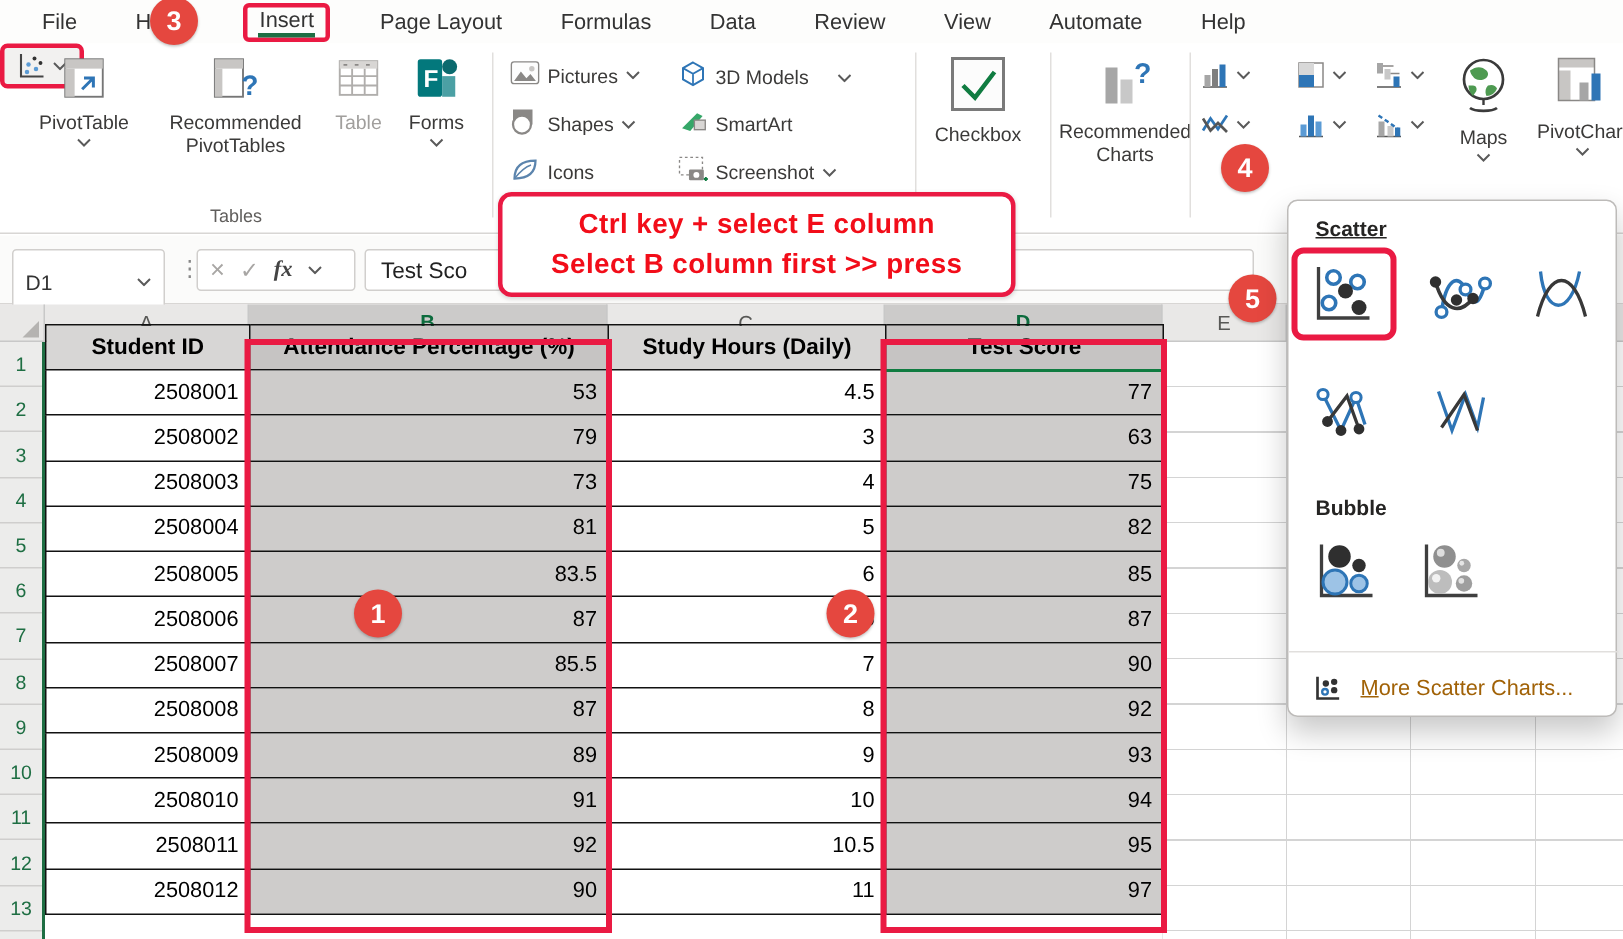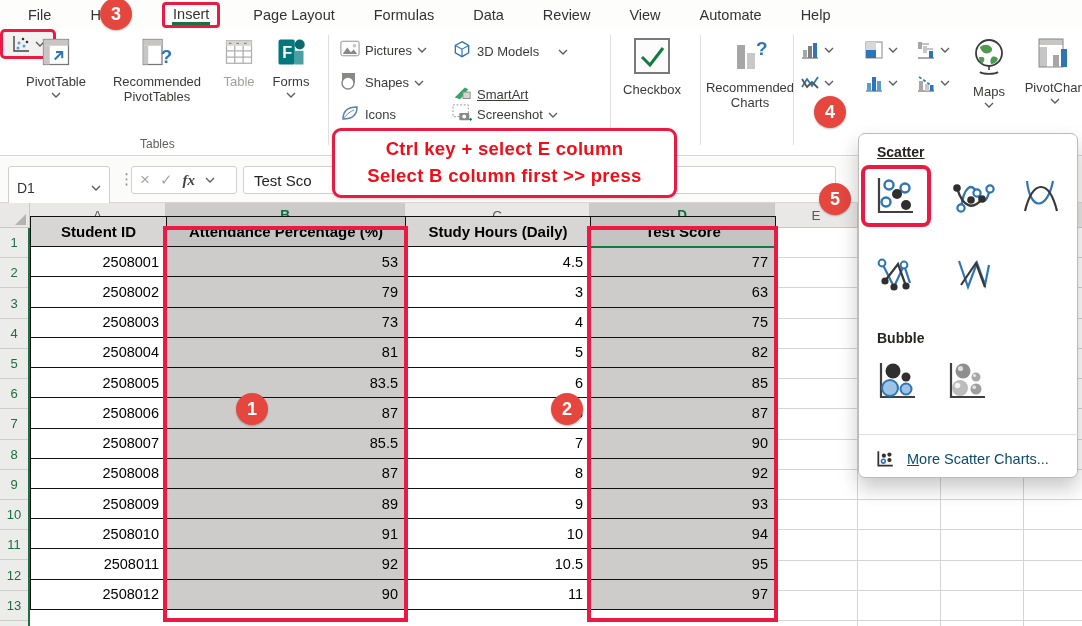--- a/index.html
+++ b/index.html
@@ -64,21 +64,21 @@
   .redbox { position:absolute; border:4px solid #ea1a43; pointer-events:none; }
   #notebox { position:absolute; left:332px; top:128px; width:345px; height:70px; background:#fff; border:3.5px solid #ea1a43; border-radius:9px; display:flex; flex-direction:column; align-items:center; justify-content:center; box-shadow:0 1px 3px rgba(0,0,0,.15); }
   #notebox .nl { color:#f20d19; font-weight:bold; font-size:18.5px; line-height:1.45; letter-spacing:.3px; }
   .badge { position:absolute; width:32px; height:32px; border-radius:50%; background:#e5473f; color:#fff; font-weight:bold; font-size:18px; display:flex; align-items:center; justify-content:center; box-shadow:0 1px 2px rgba(0,0,0,.25); }
 
   
   #dropdown { left:858px; top:133px; width:220px; height:345px; background:#fff; border:1px solid #bdbbb9; border-radius:7px; box-shadow:0 10px 20px rgba(0,0,0,.22); }
   #dropdown .heading { position:absolute; left:18px; font-size:14px; font-weight:bold; color:#252423; }
   .gal-icon { position:absolute; width:46px; height:46px; display:flex; align-items:center; justify-content:center; }
   #sel-scatter-hl { position:absolute; left:2px; top:31px; width:70px; height:62px; border:4px solid #ea1a43; border-radius:8px; pointer-events:none; }
-  #more-item { position:absolute; left:10px; top:308px; width:200px; height:34px; display:flex; align-items:center; gap:12px; padding-left:6px; font-size:14.5px; color:#0c4a6e; }
+  #more-item { position:absolute; left:10px; top:308px; width:200px; height:34px; display:flex; align-items:center; gap:12px; padding-left:6px; font-size:14.5px; color:#a16207; }
   #more-item .mu { text-decoration:underline; }
   #dd-divider { position:absolute; left:0; top:300px; width:220px; height:1px; background:#e1dfdd; }
 </style>
 </head>
 <body>
 
 <div id="stage">
 
   <div id="menubar" class="abs">
     <span class="menu-tab">File</span>
@@ -176,21 +176,21 @@
     <div class="btn-sm" style="left:452px; top:11px;">
       <span><svg width="20" height="20" viewBox="0 0 24 24">
             <path d="M12 2l8 4.5v9L12 20l-8-4.5v-9z" fill="#fff" stroke="#2e75b6" stroke-width="1.6"></path>
             <path d="M4 6.5l8 4.5 8-4.5M12 11v9" stroke="#2e75b6" stroke-width="1.4" fill="none"></path>
           </svg></span>
       <span>3D Models</span>
       <svg class="chev" style="margin-left:14px" viewBox="0 0 10 6">
           <path d="M1 1l4 4 4-4" fill="none" stroke="#5a5a5a" stroke-width="1.3"></path>
         </svg>
     </div>
-    <div class="btn-sm" style="left:452px; top:55px;text-decoration:underline;">
+    <div class="btn-sm" style="left:452px; top:43px;">
       <span><svg width="20" height="18" viewBox="0 0 22 18">
             <path d="M3 14L14 3l4 2-9 11z" fill="#35a768"></path>
             <rect x="12" y="8" width="8" height="7" fill="#d8d6d4" stroke="#8a8886"></rect>
           </svg></span>
       <span>SmartArt</span>
     </div>
     <div class="btn-sm" style="left:452px; top:75px;">
       <span><svg width="20" height="18" viewBox="0 0 22 20">
             <rect x="1" y="1" width="17" height="13" fill="#fff" stroke="#8a8886" stroke-dasharray="2 2"></rect>
             <rect x="8" y="10" width="11" height="8" rx="1" fill="#8a8886"></rect>

